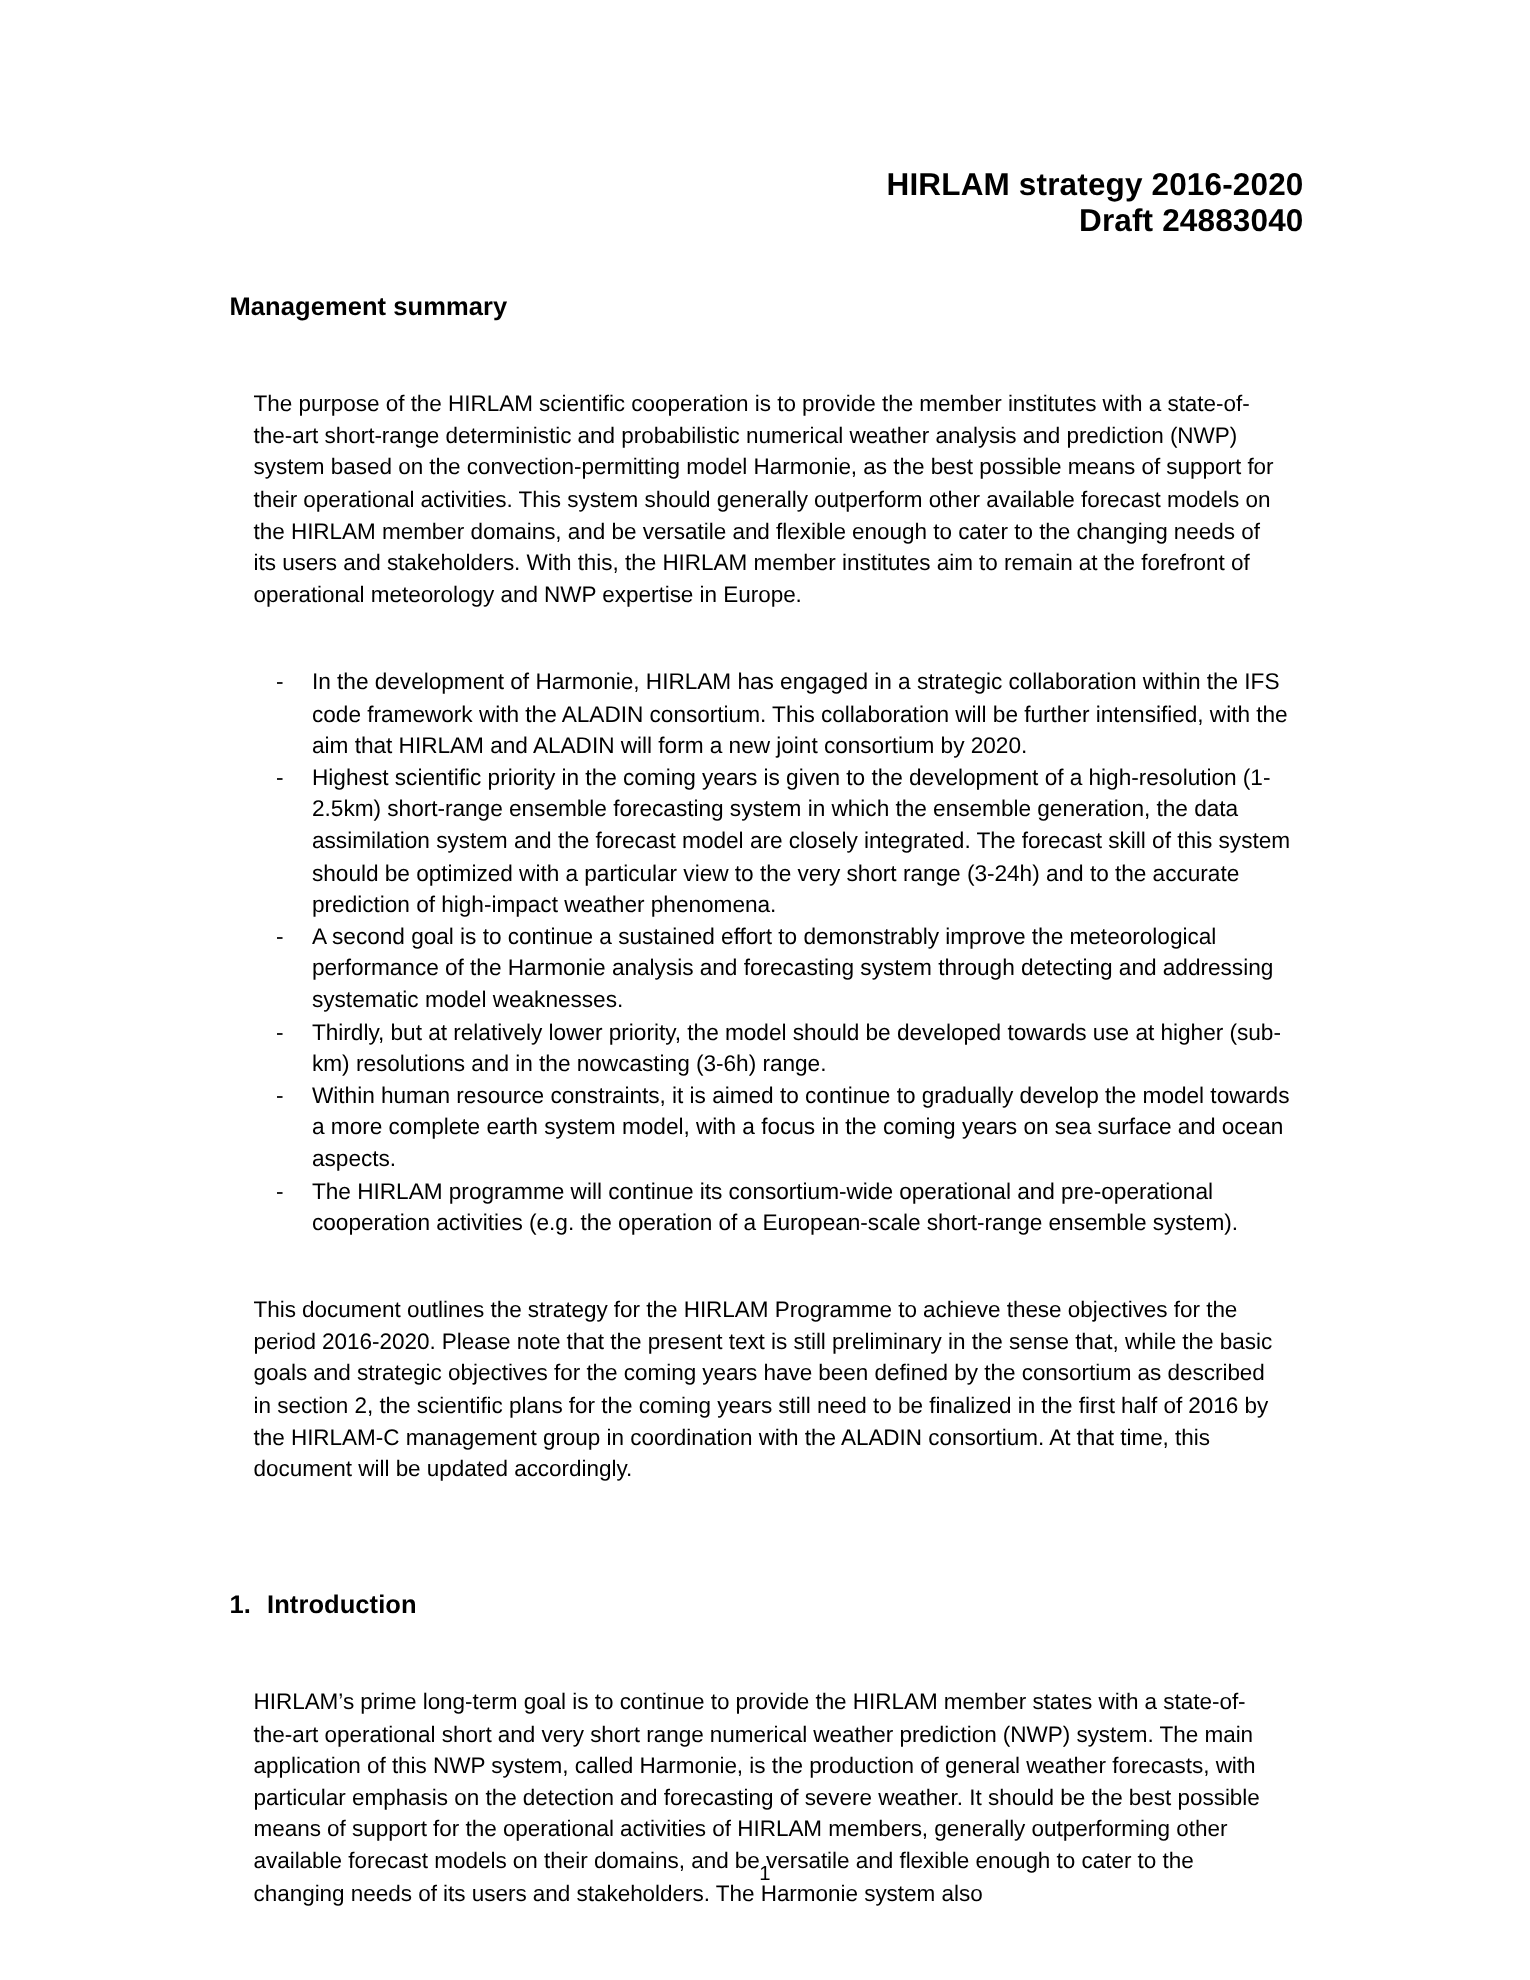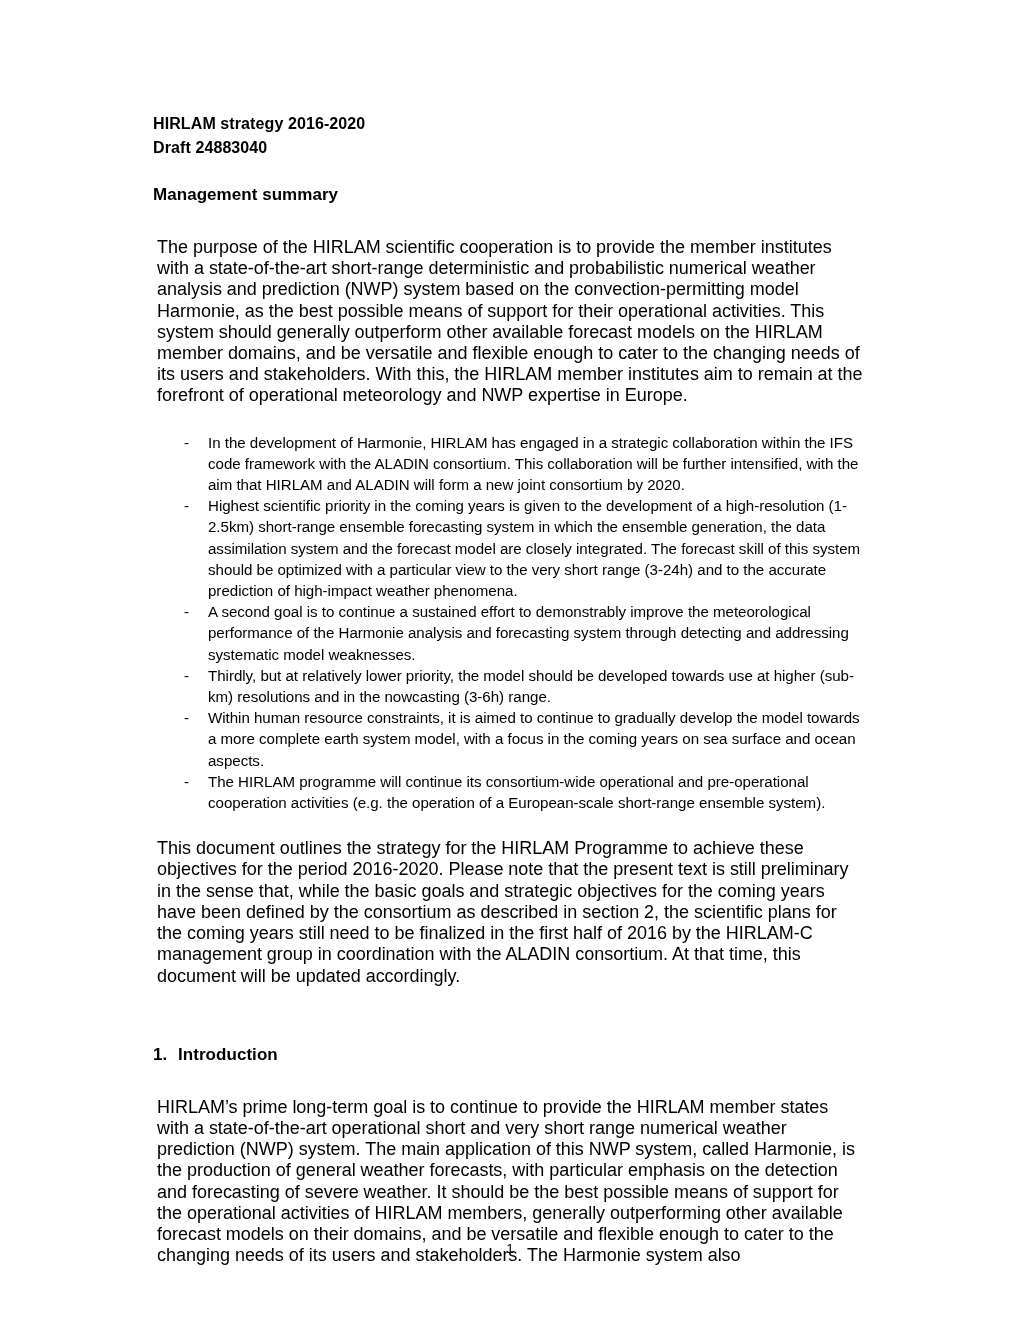--- a/index.html
+++ b/index.html
@@ -22,47 +22,47 @@
     background: #ffffff;
     box-sizing: border-box;
   }
   .content {
     position: absolute;
     left: 153px;
     top: 112px;
     width: 716px;
   }
   .doc-title {
-    text-align: left;
+    text-align: right;
     font-weight: bold;
-    font-size: 16px;
+    font-size: 21px;
     line-height: 24px;
     letter-spacing: 0.1px;
   }
   .doc-title .line2 {
     display: block;
   }
   .h1 {
     font-weight: bold;
     font-size: 17px;
     line-height: 24px;
-    margin-top: 23px;
+    margin-top: 33px;
     letter-spacing: 0.05px;
   }
   .h1.numbered {
     margin-top: 0;
   }
   .h1 .num {
     display: inline-block;
     min-width: 25px;
   }
   p.body {
-    font-size: 18px;
+    font-size: 15px;
     line-height: 21.2px;
-    margin: 4px;
+    margin: 16px;
     text-align: left;
     letter-spacing: -0.02px;
   }
   .gap-after-heading {
     height: 26px;
   }
   .para-gap {
     height: 21px;
   }
   ul.dash-list {

